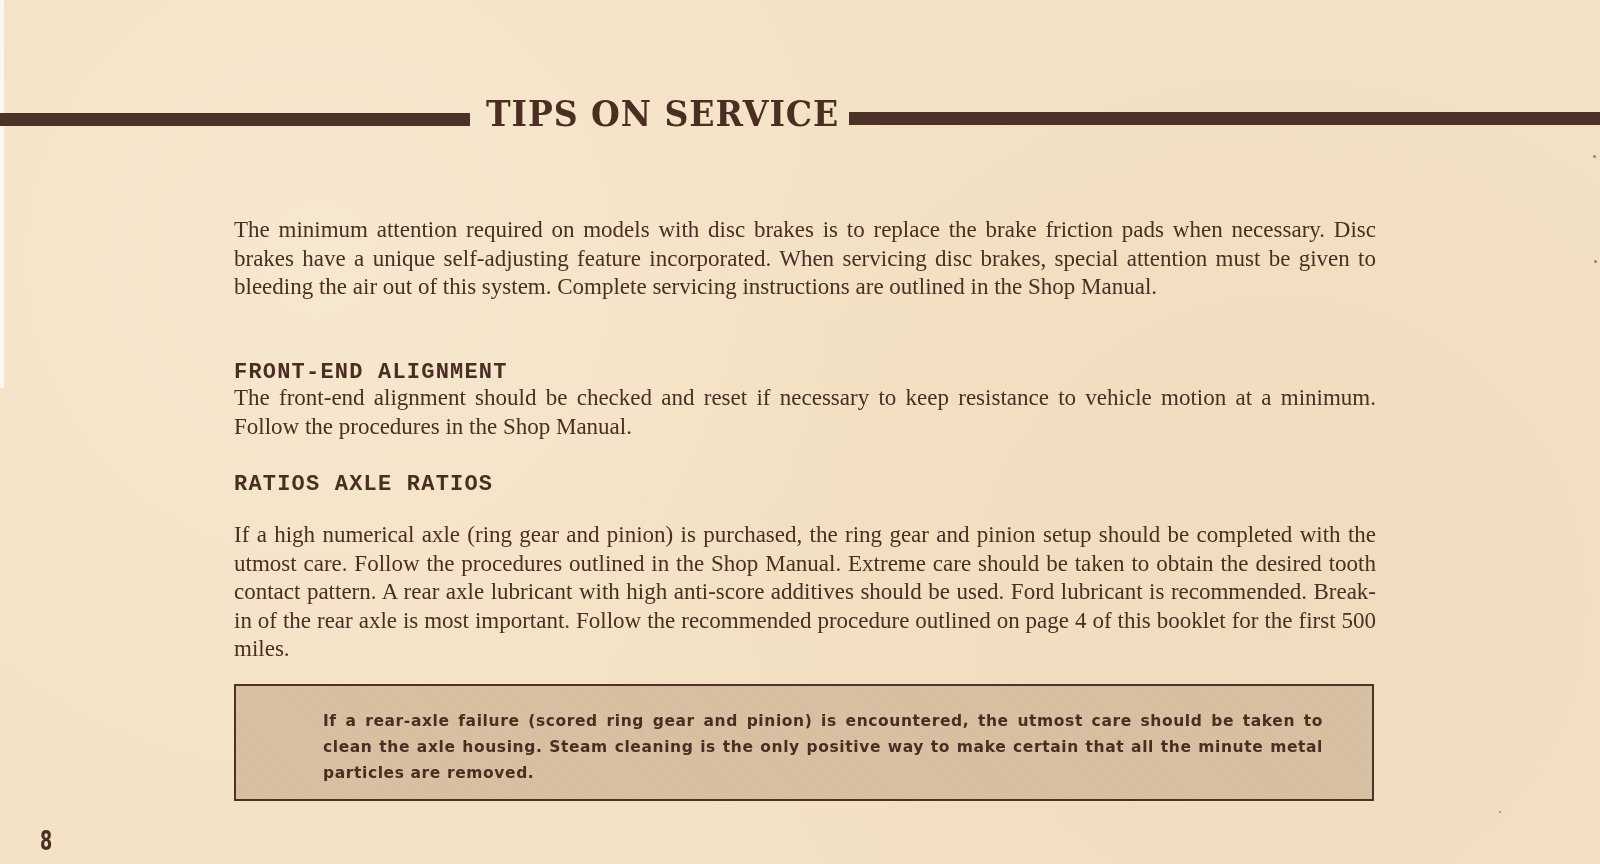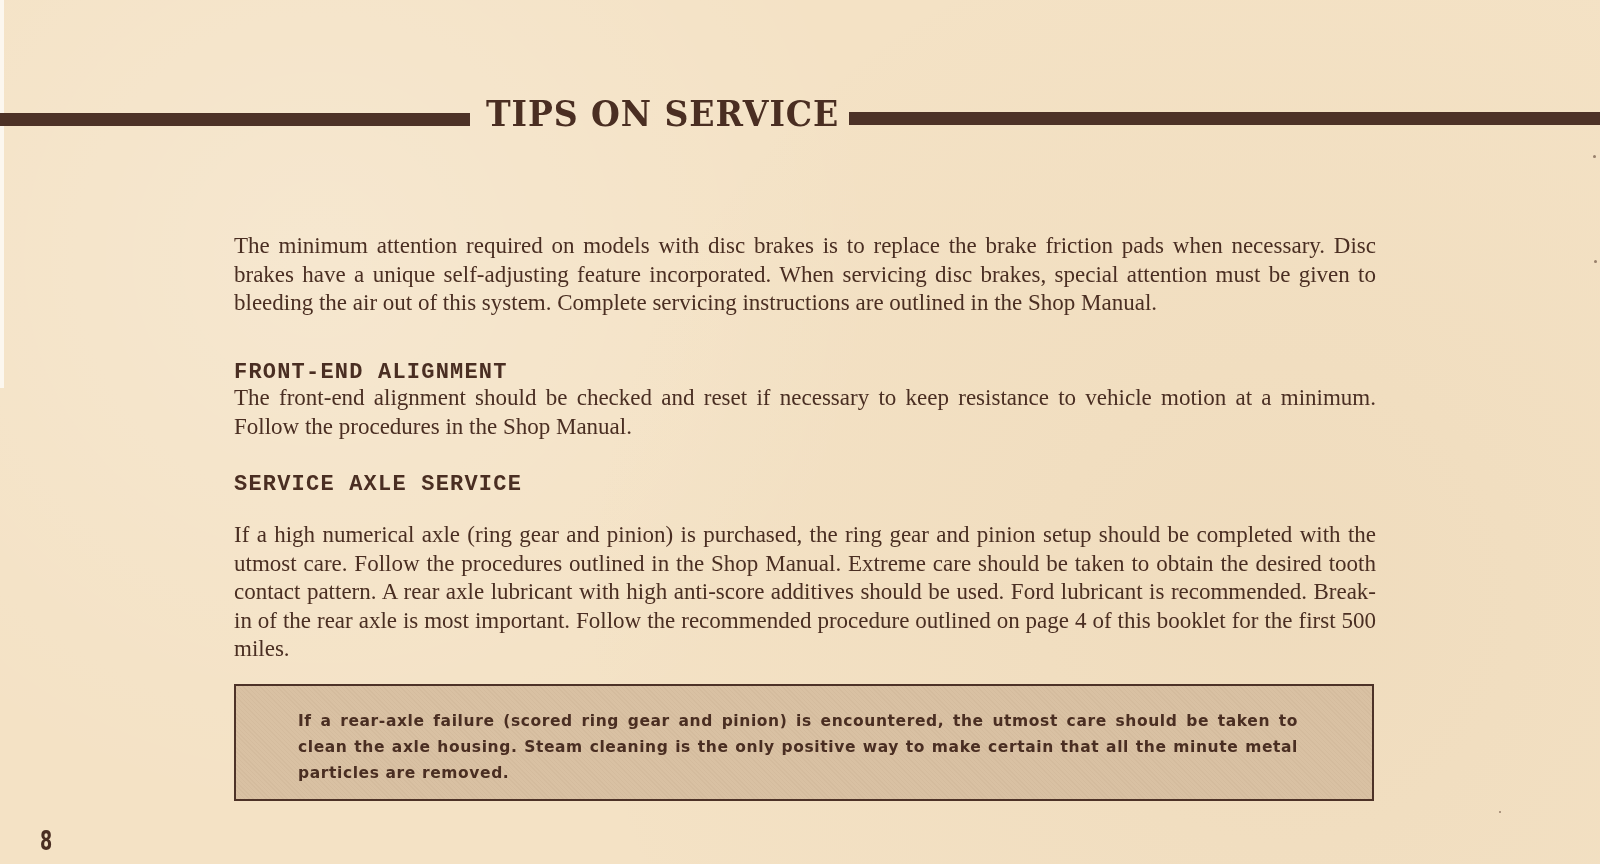--- a/index.html
+++ b/index.html
@@ -63,21 +63,21 @@
       font-family: "Liberation Serif", serif;
       font-size: 23px;
       line-height: 28.5px;
       color: #4a2e22;
       text-align: justify;
       text-align-last: left;
     }
     .para-intro {
       position: absolute;
       left: 234px;
-      top: 232px;
+      top: 216px;
       width: 1142px;
     }
     .section-heading {
       position: absolute;
       left: 234px;
       font-family: Liberation Mono, monospace;
       font-weight: bold;
       font-size: 22px;
       letter-spacing: 1.2px;
       color: #4a2e22;
@@ -103,21 +103,21 @@
       top: 684px;
       width: 1140px;
       height: 117px;
       border: 2.5px solid #4d3227;
       background: #d9c1a3;
       background-image: repeating-linear-gradient(45deg, rgba(120,90,60,0.05) 0 1px, rgba(0,0,0,0) 1px 3px);
       box-sizing: border-box;
     }
     .note-text {
       position: absolute;
-      left: 62px;
+      left: 87px;
       top: 22px;
       width: 1000px;
       font-family: "DejaVu Sans", sans-serif;
       font-weight: bold;
       font-size: 15.5px;
       line-height: 26px;
       letter-spacing: 0.6px;
       color: #4a2e22;
       text-align: justify;
       text-align-last: left;
@@ -149,21 +149,21 @@
 
   <div class="header-rule-left"></div>
   <div class="page-title">TIPS ON SERVICE</div>
   <div class="header-rule-right"></div>
 
   <p class="body-text para-intro" style="margin:0">The minimum attention required on models with disc brakes is to replace the brake friction pads when necessary. Disc brakes have a unique self-adjusting feature incorporated. When servicing disc brakes, special attention must be given to bleeding the air out of this system. Complete servicing instructions are outlined in the Shop Manual.</p>
 
   <div class="section-heading heading-alignment">FRONT-END ALIGNMENT</div>
   <p class="body-text para-alignment" style="margin:0">The front-end alignment should be checked and reset if necessary to keep resistance to vehicle motion at a minimum. Follow the procedures in the Shop Manual.</p>
 
-  <div class="section-heading heading-axle">SERVICE AXLE SERVICE</div>
+  <div class="section-heading heading-axle">RATIOS AXLE RATIOS</div>
   <p class="body-text para-axle" style="margin:0">If a high numerical axle (ring gear and pinion) is purchased, the ring gear and pinion setup should be completed with the utmost care. Follow the procedures outlined in the Shop Manual. Extreme care should be taken to obtain the desired tooth contact pattern. A rear axle lubricant with high anti-score additives should be used. Ford lubricant is recommended. Break-in of the rear axle is most important. Follow the recommended procedure outlined on page 4 of this booklet for the first 500 miles.</p>
 
   <div class="note-box">
     <div class="note-text">If a rear-axle failure (scored ring gear and pinion) is encountered, the utmost care should be taken to clean the axle housing. Steam cleaning is the only positive way to make certain that all the minute metal particles are removed.</div>
   </div>
 
   <div class="page-number">8</div>
 
   <div class="speck" style="left:1593px; top:155px;"></div>
   <div class="speck" style="left:1594px; top:260px;"></div>

